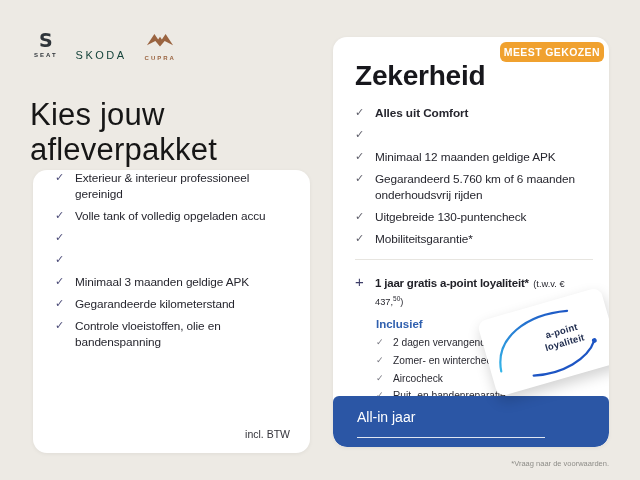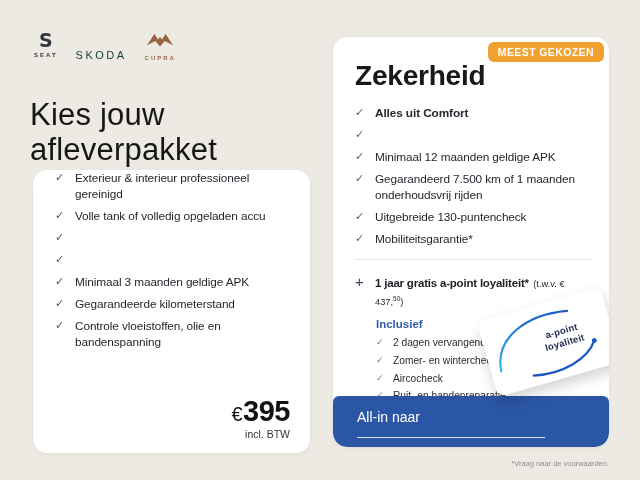--- a/index.html
+++ b/index.html
@@ -42,21 +42,21 @@
 
   
   .price-block { position:absolute; right:20px; bottom:13px; text-align:right; color:#141418; }
   .price-line { font-weight:700; font-size:29px; letter-spacing:-.5px; line-height:1; }
   .price-cur  { font-size:20px; font-weight:500; margin-right:1px; }
   .price-note { font-size:10.5px; color:#33333A; margin-top:2px; font-weight:400; }
 
   
   .badge {
     position:absolute; top:5px; right:5px; background:#F0A12F; color:#fff;
-    font-size:10.5px; font-weight:700; letter-spacing:.4px; padding:4px 10px; border-radius:6px;
+    font-size:10.5px; font-weight:700; letter-spacing:.4px; padding:4px 4px; border-radius:6px;
   }
   .divider { height:1px; background:#E7E5E0; margin:12px 16px 13px 22px; }
 
   .bonus { display:flex; gap:7px; margin:0 14px 9px 22px; align-items:baseline; }
   .plus { color:#3E3E68; font-size:15px; font-weight:500; flex:0 0 13px; line-height:14px; }
   .bonus-label { font-weight:700; font-size:11.5px; color:#1F1F26; letter-spacing:-.2px; }
   .bonus-value { font-size:9.3px; color:#2A2A32; }
   .bonus-value sup { font-size:6.5px; }
 
   .inclusief { margin-left:43px; margin-right:10px; position:relative; z-index:1; }
@@ -139,23 +139,20 @@
       <li class="item">
         <span class="check">✓</span>
         <span class="item-text">Gegarandeerde kilometerstand</span>
       </li>
       <li class="item">
         <span class="check">✓</span>
         <span class="item-text">Controle vloeistoffen, olie en bandenspanning</span>
       </li>
     </ul>
     <div class="price-block">
-      <div class="price-line">
-        <span class="price-cur">€</span><span>395</span>
-      </div>
       <div class="price-note">incl. BTW</div>
     </div>
   </section>
 
   <section class="card card-zekerheid">
     <div class="badge">MEEST GEKOZEN</div>
     <h2 class="card-title">Zekerheid</h2>
     <ul class="list">
       <li class="item">
         <span class="check">✓</span>
@@ -163,21 +160,21 @@
       </li>
       <li class="item">
         <span class="check">✓</span>
       </li>
       <li class="item">
         <span class="check">✓</span>
         <span class="item-text">Minimaal 12 maanden geldige APK</span>
       </li>
       <li class="item">
         <span class="check">✓</span>
-        <span class="item-text">Gegarandeerd 7.500 km of 1 maanden onderhoudsvrij rijden</span>
+        <span class="item-text">Gegarandeerd 5.760 km of 6 maanden onderhoudsvrij rijden</span>
       </li>
       <li class="item">
         <span class="check">✓</span>
         <span class="item-text">Uitgebreide 130-puntencheck</span>
       </li>
       <li class="item">
         <span class="check">✓</span>
         <span class="item-text">Mobiliteitsgarantie*</span>
       </li>
     </ul>
@@ -222,21 +219,21 @@
         <path d="M40 67 C 68 74, 97 66, 108 50" fill="none" stroke="#1D55C4" stroke-width="2.2" stroke-linecap="round"></path>
         <circle cx="108" cy="50" r="2.4" fill="#1D55C4"></circle>
       </svg>
       <div class="loyalty-text">
         <div>a-point</div>
         <div>loyaliteit</div>
       </div>
     </div>
 
     <div class="zfooter">
-      <div class="zfooter-label">All-in naar</div>
+      <div class="zfooter-label">All-in jaar</div>
       <div class="zfooter-line"></div>
       <div class="zfooter-price">
         <div class="zfooter-price-line">
           <span class="zfooter-cur">€</span><span>995</span>
         </div>
         <div class="zfooter-note">incl. BTW</div>
       </div>
     </div>
   </section>
 

